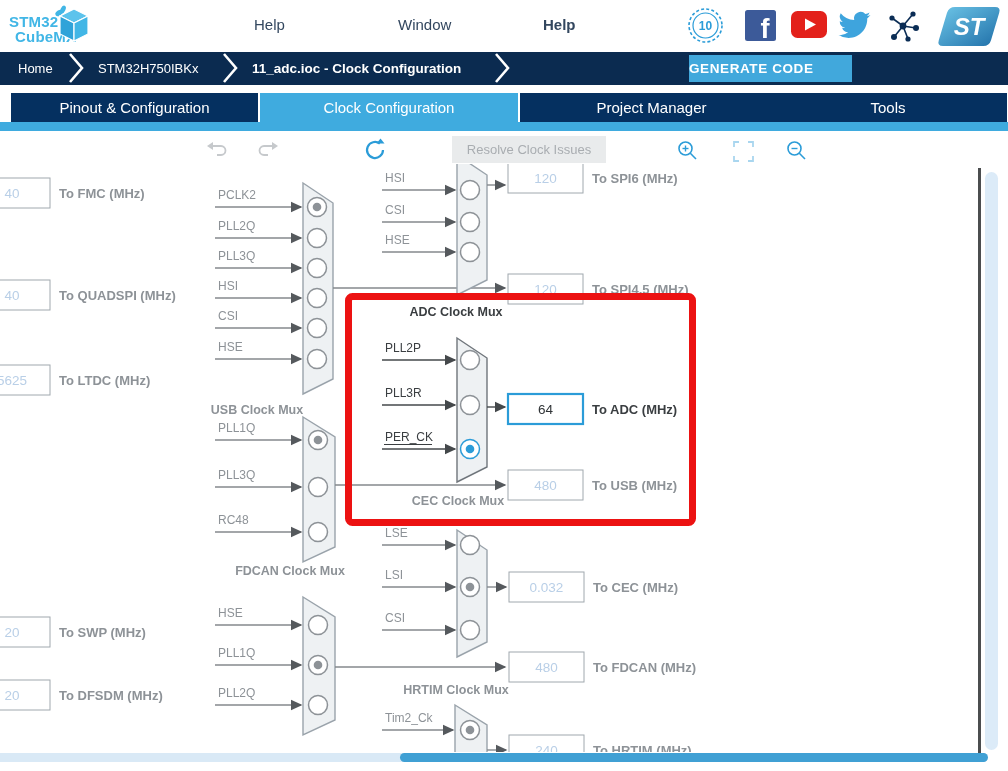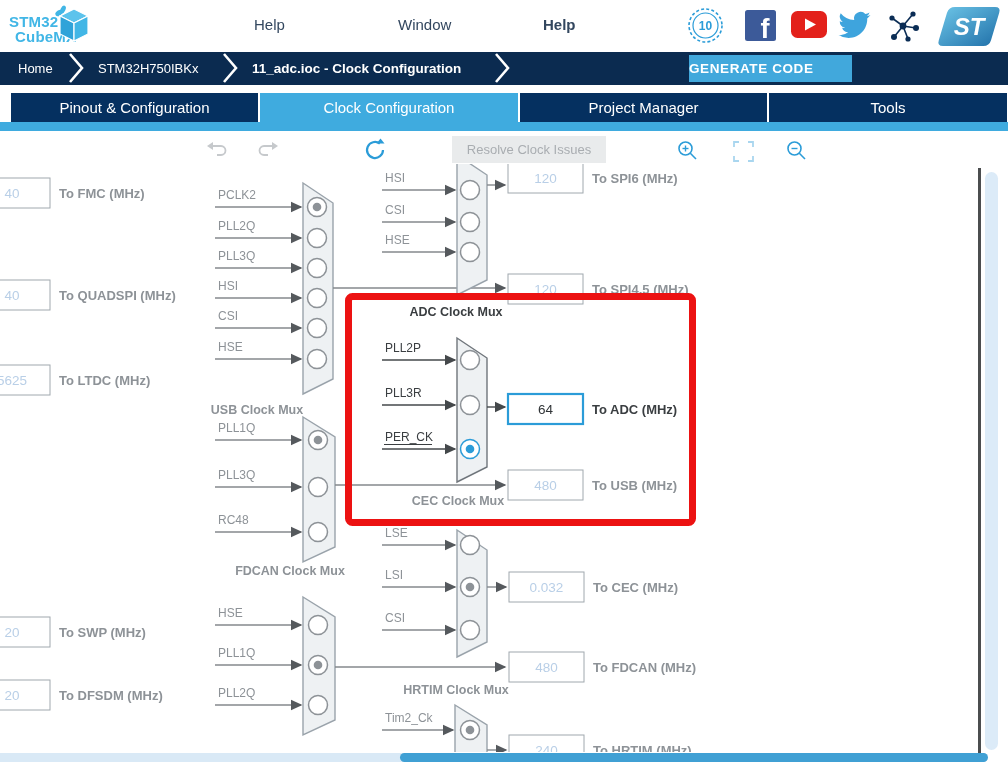--- a/index.html
+++ b/index.html
@@ -116,21 +116,21 @@
       </svg>
     <span class="crumb bold" style="left:252px;">11_adc.ioc - Clock Configuration</span>
     <svg class="abs" style="left:494px;top:-1px;" width="18" height="34">
         <polyline points="2,3 14,17 2,31" fill="none" stroke="#fff" stroke-width="2.6"></polyline>
       </svg>
     <div class="gen-btn">GENERATE CODE</div>
   </div>
 
   <div class="tab" style="left:11px;width:247px;">Pinout &amp; Configuration</div>
   <div class="tab active" style="left:260px;width:258px;">Clock Configuration</div>
-  <div class="tab" style="left:520px;width:247px;">Project Manager</div>
+  <div class="tab" style="left:520px;width:247px;padding-left:8px;">Project Manager</div>
   <div class="tab" style="left:769px;width:238px;">Tools</div>
   <div class="tabstrip"></div>
 
   <svg class="abs" style="left:206px;top:140px;" width="22" height="20" viewBox="0 0 22 20">
     <path d="M6,6 h9 a4.5,4.5 0 0 1 0,9 h-4" fill="none" stroke="#c6c9cc" stroke-width="1.8"></path>
     <polygon points="7,2 7,10 1,6" fill="#c6c9cc"></polygon>
   </svg>
   <svg class="abs" style="left:257px;top:140px;" width="22" height="20" viewBox="0 0 22 20">
     <path d="M16,6 h-9 a4.5,4.5 0 0 0 0,9 h4" fill="none" stroke="#c6c9cc" stroke-width="1.8"></path>
     <polygon points="15,2 15,10 21,6" fill="#c6c9cc"></polygon>

